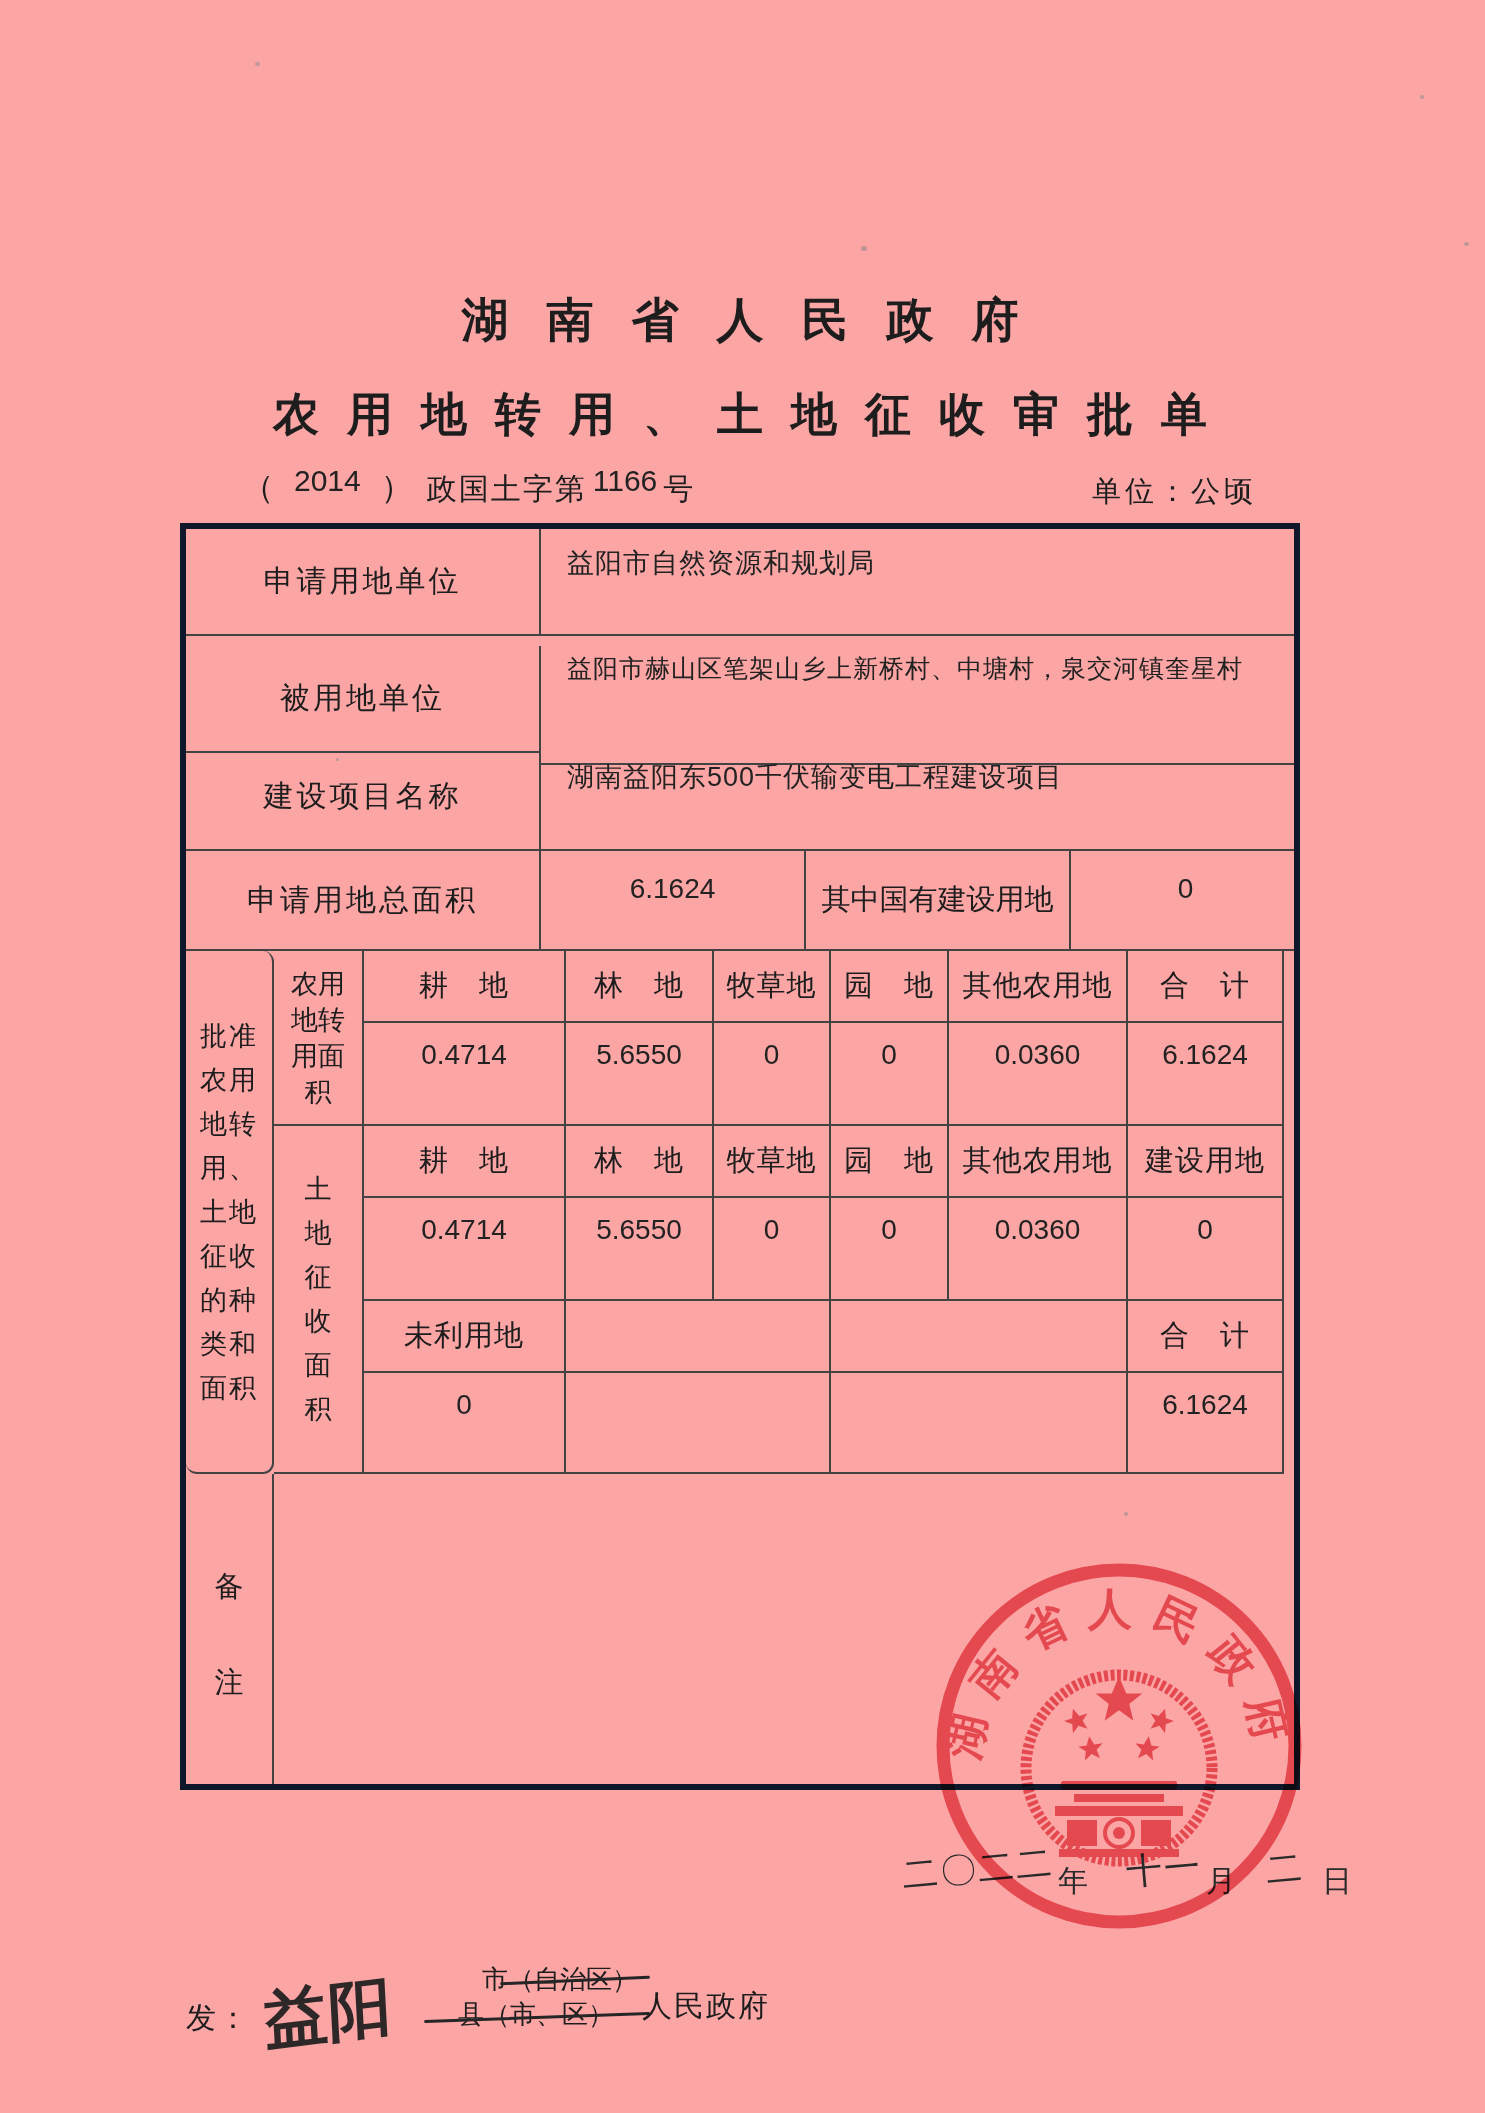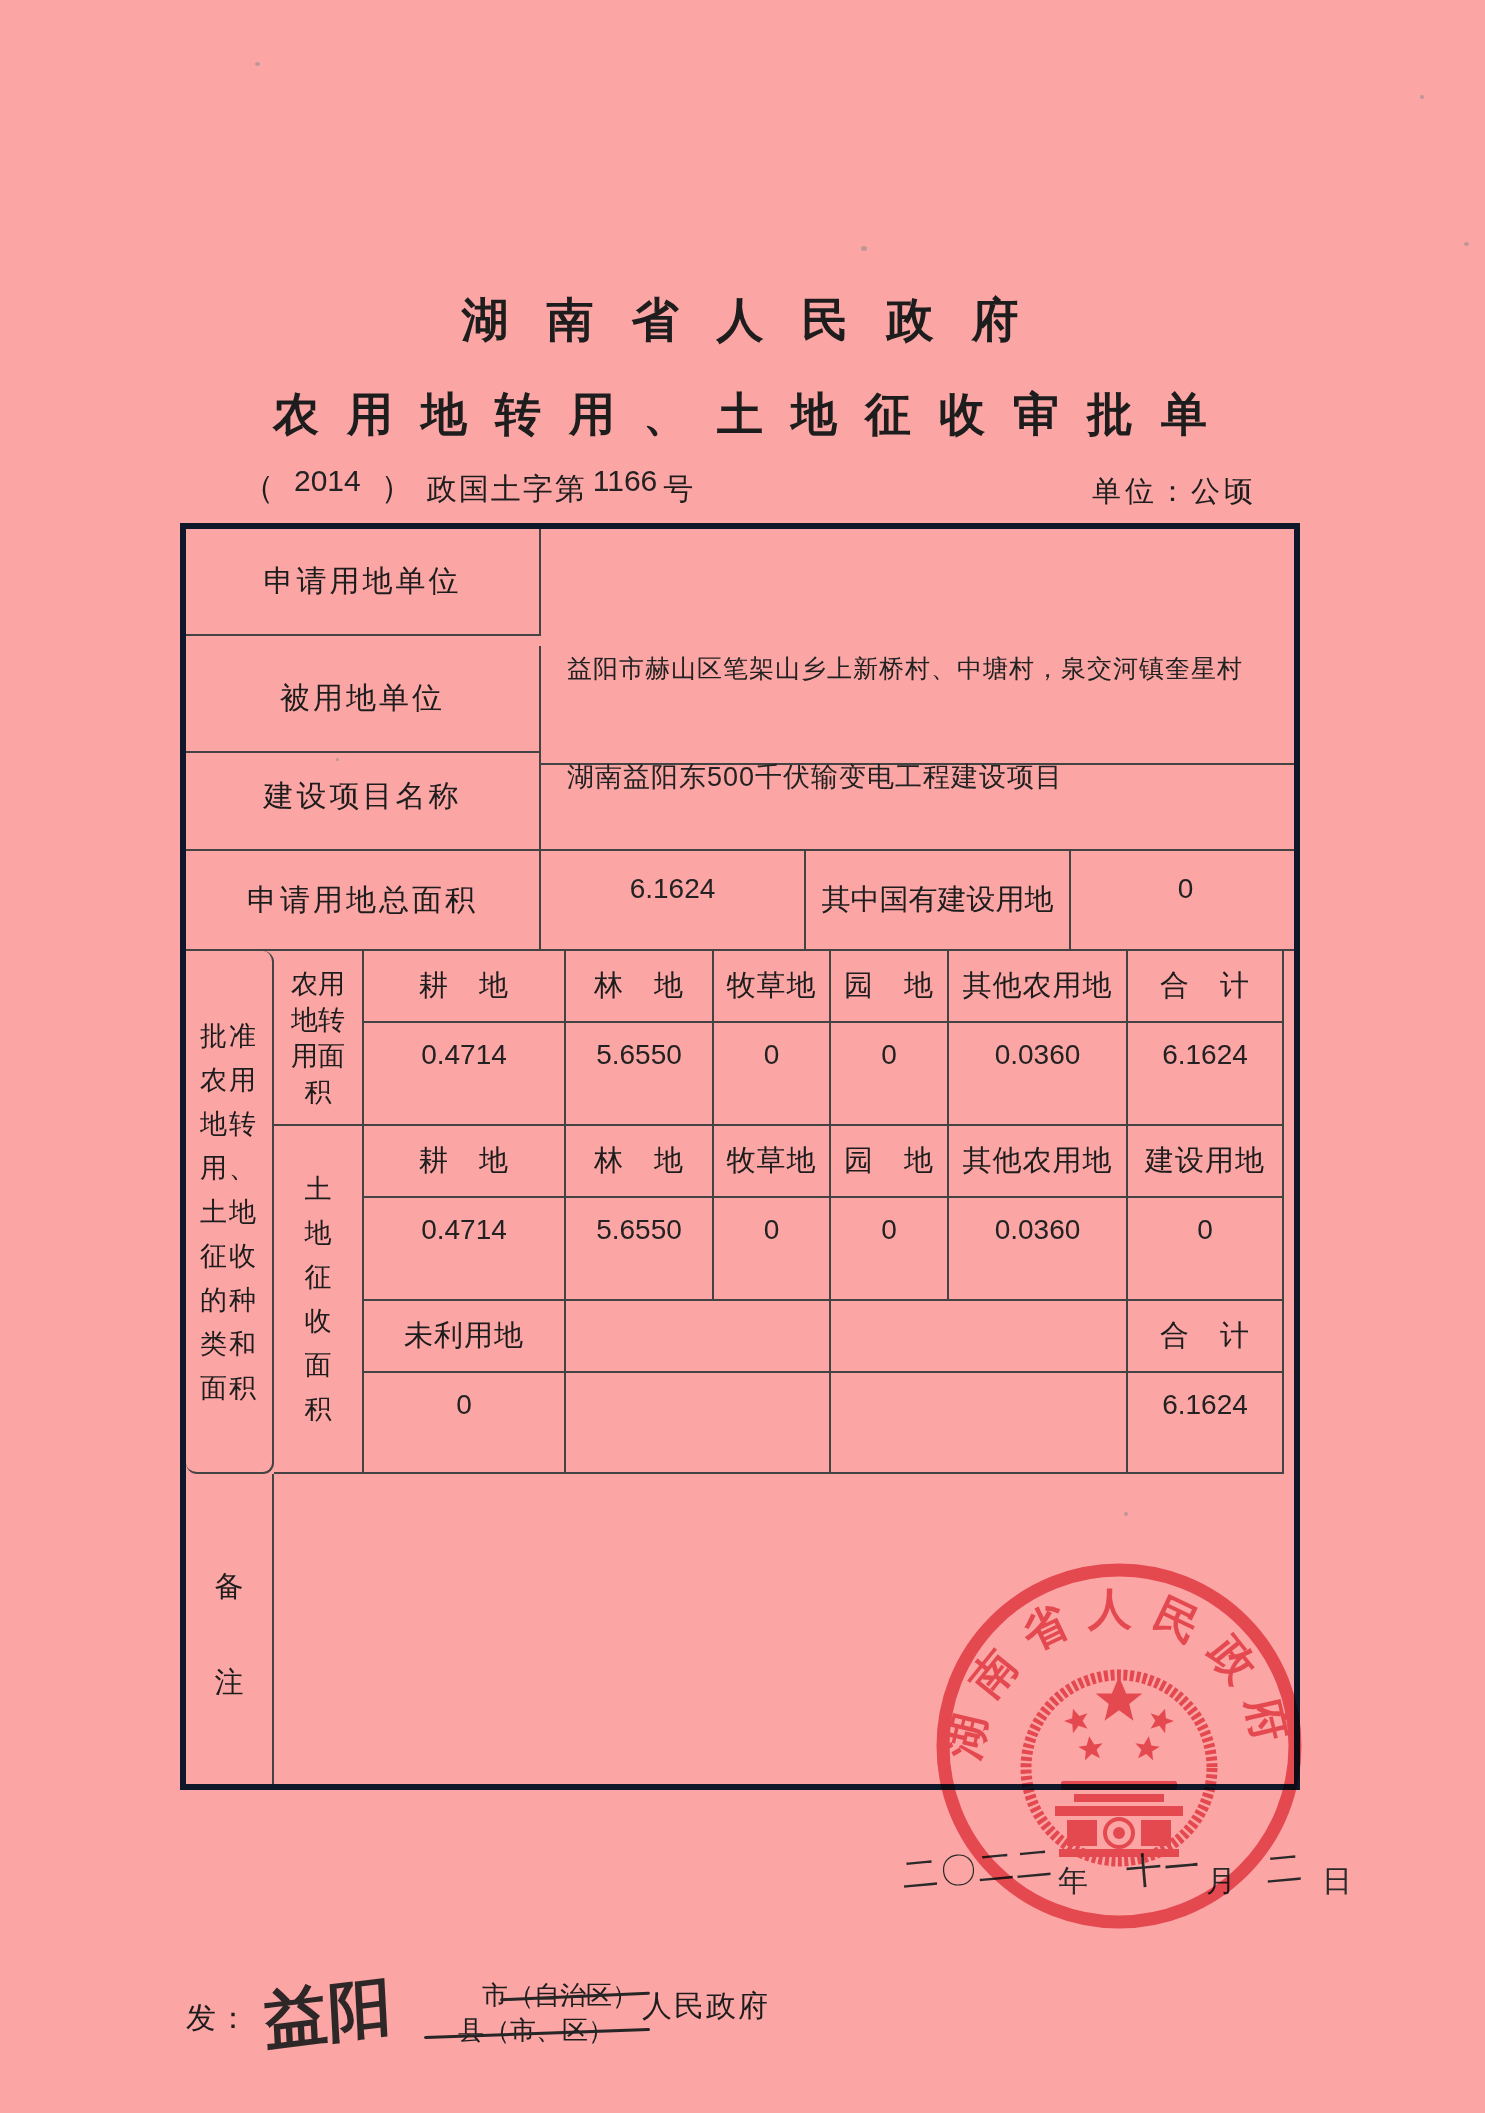--- a/index.html
+++ b/index.html
@@ -91,21 +91,21 @@
   .date-unit{font-size:30px;position:relative;top:16px;margin:0 4px;}
   .gap-l{margin-left:34px;} .gap-m{margin-left:26px;} .gap-s{margin-left:18px;}
 
   
   .footer{position:absolute;left:186px;top:1962px;display:flex;align-items:flex-start;z-index:4;}
   .fa-label{font-size:30px;letter-spacing:2px;margin-top:36px;}
   .recipient{
     font-size:64px;font-family:"Liberation Sans",sans-serif;font-weight:700;
     transform:rotate(-7deg) skewX(-4deg);margin:8px 0 0 14px;opacity:.92;
   }
-  .opts{margin-left:66px;margin-top:16px;display:flex;flex-direction:column;font-size:26px;line-height:35px;}
+  .opts{margin-left:66px;margin-top:0;display:flex;flex-direction:column;font-size:26px;line-height:35px;}
   .opt-top{padding-left:24px;}
   .struck{position:relative;display:inline-block;}
   .struck::after{
     content:"";position:absolute;left:-8px;right:-12px;top:17px;height:3px;
     background:#262626;transform:rotate(-2.5deg);border-radius:2px;
   }
   .struck.long::after{left:-34px;top:19px;transform:rotate(-2deg);}
   .tail{font-size:30px;margin-left:4px;margin-top:24px;letter-spacing:2px;}
 
   
@@ -131,20 +131,21 @@
     <span class="paren">）</span>
     <span class="pfx">政国土字第</span>
     <span class="fill">1166</span>
     <span>号</span>
   </div>
   <div class="unit-label">单位：公顷</div>
 
   <div class="sheet">
 
     <div class="cell lbl r1l">申请用地单位</div>
+    <div class="cell val r1v">益阳市自然资源和规划局</div>
 
     <div class="cell lbl r2l">被用地单位</div>
     <div class="cell val r2v">益阳市赫山区笔架山乡上新桥村、中塘村，泉交河镇奎星村</div>
 
     <div class="cell lbl r3l">建设项目名称</div>
     <div class="cell val r3v">湖南益阳东500千伏输变电工程建设项目</div>
 
     <div class="cell lbl r4l">申请用地总面积</div>
     <div class="cell num r4v1">6.1624</div>
     <div class="cell lbl r4l2">其中国有建设用地</div>

